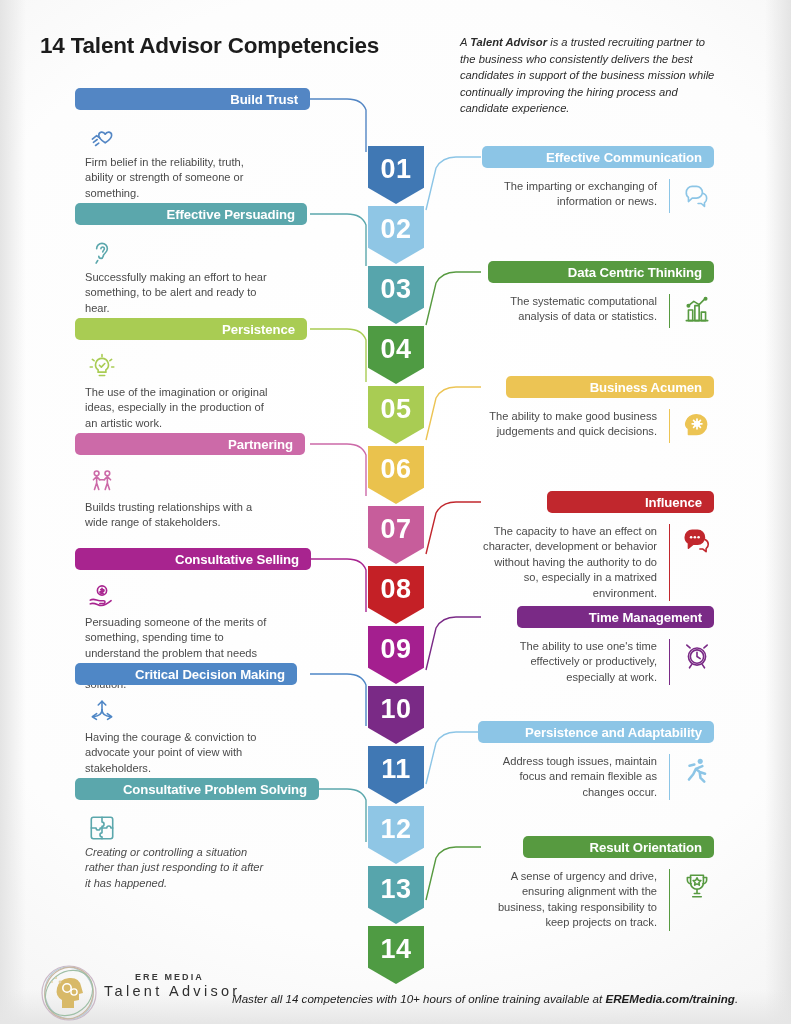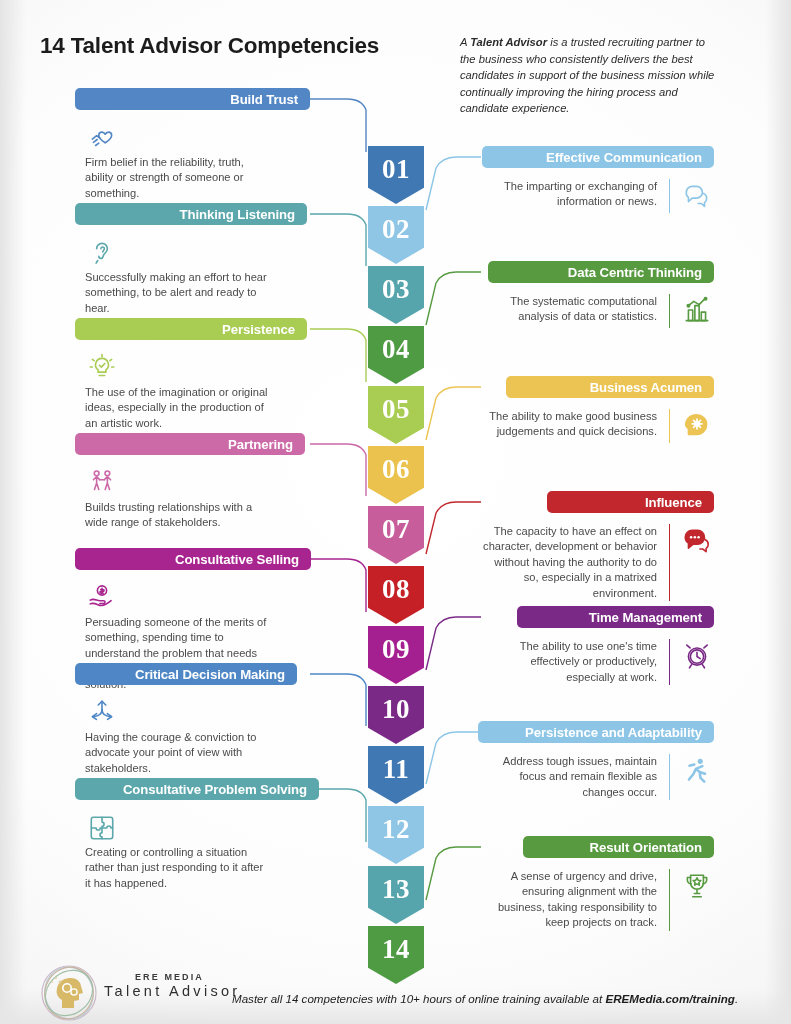--- a/index.html
+++ b/index.html
@@ -37,21 +37,21 @@
 
   
   #chevrons{ position:absolute; left:368px; top:146px; width:56px; }
   .chev{
     position:relative; width:56px; height:58px; margin-bottom:2px;
     display:flex; align-items:flex-start; justify-content:center;
     clip-path: polygon(0 0, 100% 0, 100% 72%, 50% 100%, 0 72%);
   }
   .chev span{
     color:#fff; font-size:27px; font-weight:bold; line-height:1;
-    padding-top:10px; letter-spacing:.5px;font-family:Liberation Serif, serif;
+    padding-top:10px; letter-spacing:.5px;
   }
 
   
   .blk{ position:absolute; }
   .hdr{
     height:22px; border-radius:5px; display:flex; align-items:center;
     color:#ffffff; font-size:13.2px; font-weight:bold; letter-spacing:-.1px;
     padding:0 12px; white-space:nowrap;
   }
   .blk.left .hdr{ justify-content:flex-end; }
@@ -174,21 +174,21 @@
               <path d="M6 18l3.5-2.6" fill="none" stroke="#5386c4" stroke-width="1.5" stroke-linecap="round" stroke-linejoin="round"></path>
               <path d="M8 21l3-2.2" fill="none" stroke="#5386c4" stroke-width="1.5" stroke-linecap="round" stroke-linejoin="round"></path>
             </svg>
           </div>
           <div class="rule" style="background: rgb(83, 134, 196);"></div>
           <div class="desc" style="width: 185px;">Firm belief in the reliability, truth, ability or strength of someone or something.</div>
         </div>
       </div>
       <div class="blk left" style="top: 203px; left: 75px; width: 235px;">
         <div class="hdr" style="background: rgb(91, 167, 172); width: 232px;">
-          <span>Thinking Listening</span>
+          <span>Effective Persuading</span>
         </div>
         <div class="body">
           <div class="ico">
             <svg viewBox="0 0 28 28" width="30" height="30">
               <path d="M9 10a5 5 0 0 1 10 0c0 3-2.4 4-3.4 5.6-.8 1.3-.3 3.4-2.4 3.4-1.6 0-2.2-1-2.2-2" fill="none" stroke="#5ba7ac" stroke-width="1.5" stroke-linecap="round" stroke-linejoin="round"></path>
               <path d="M13 10a1.6 1.6 0 1 1 3.2 0c0 1.3-1.5 1.5-1.5 3" fill="none" stroke="#5ba7ac" stroke-width="1.5" stroke-linecap="round" stroke-linejoin="round"></path>
               <path d="M10 21l-1.5 2.5" fill="none" stroke="#5ba7ac" stroke-width="1.5" stroke-linecap="round" stroke-linejoin="round"></path>
             </svg>
           </div>
           <div class="rule" style="background: rgb(91, 167, 172);"></div>
@@ -272,21 +272,21 @@
         </div>
         <div class="body">
           <div class="ico">
             <svg viewBox="0 0 28 28" width="30" height="30">
               <rect x="4" y="4" width="20" height="20" rx="2" fill="none" stroke="#5ba7ac" stroke-width="1.5" stroke-linecap="round" stroke-linejoin="round"></rect>
               <path d="M14 4v4.5a1.9 1.9 0 1 1 0 3.8V14M14 14v4.5a1.9 1.9 0 1 0 0 3.8V24" fill="none" stroke="#5ba7ac" stroke-width="1.5" stroke-linecap="round" stroke-linejoin="round"></path>
               <path d="M4 14h4.5a1.9 1.9 0 1 0 3.8 0H14M14 14h4.5a1.9 1.9 0 1 1 3.8 0H24" fill="none" stroke="#5ba7ac" stroke-width="1.5" stroke-linecap="round" stroke-linejoin="round"></path>
             </svg>
           </div>
           <div class="rule" style="background: rgb(91, 167, 172);"></div>
-          <div class="desc" style="width: 185px;">Creating or controlling a situation rather than just responding to it after it has happened.</div>
+          <div class="desc" style="width: 185px; font-style: italic;">Creating or controlling a situation rather than just responding to it after it has happened.</div>
         </div>
       </div>
     </div>
 
   <div id="right-col">
       <div class="blk right" style="top: 146px; right: 77px; width: 235px;">
         <div class="hdr" style="background: rgb(140, 197, 230); width: 232px; margin-left: 3px;">
           <span>Effective Communication</span>
         </div>
         <div class="body">

